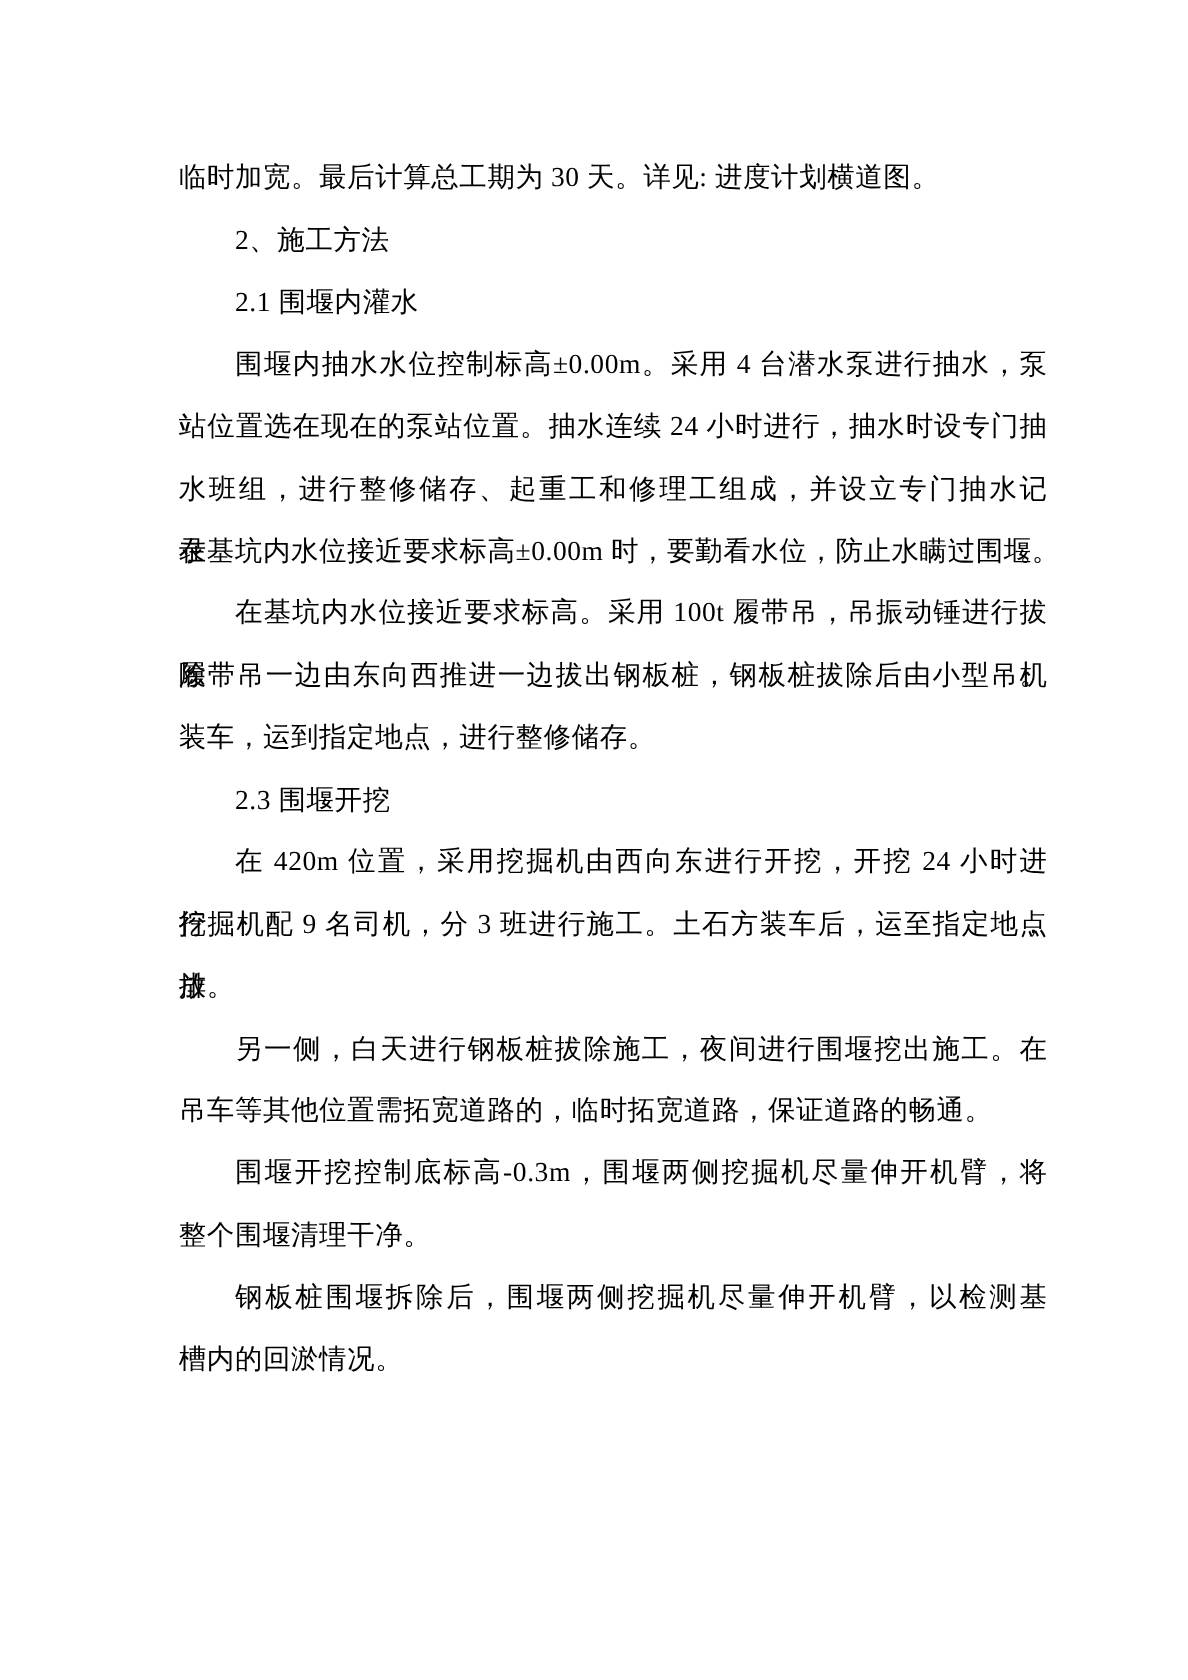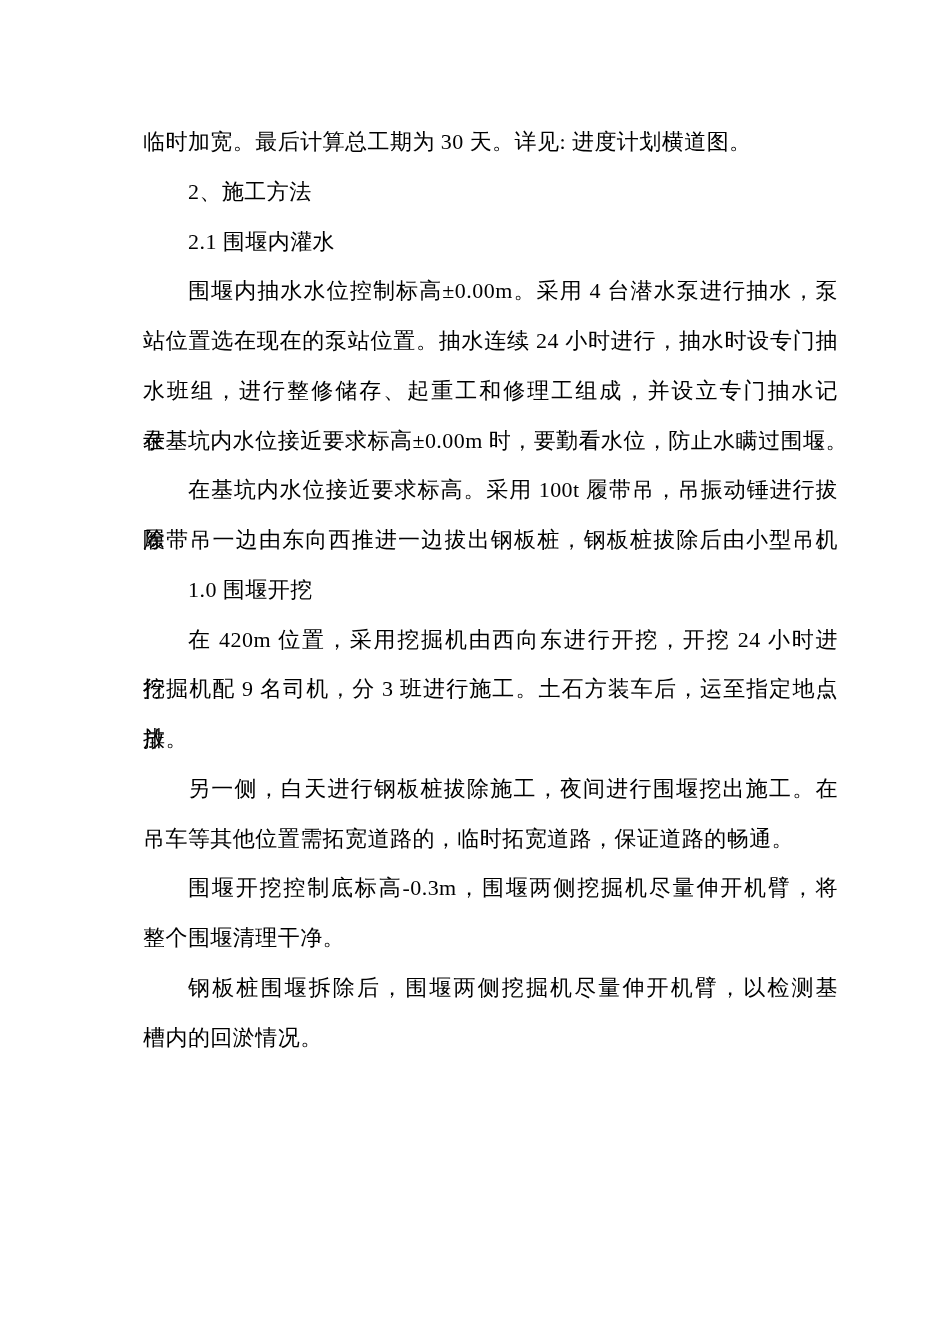--- a/index.html
+++ b/index.html
@@ -51,21 +51,22 @@
   <div class="doc" id="doc-body">
       <div class="line">临时加宽。最后计算总工期为 30 天。详见: 进度计划横道图。</div>
       <div class="line indent">2、施工方法</div>
       <div class="line indent">2.1 围堰内灌水</div>
       <div class="line indent justify">围堰内抽水水位控制标高±0.00m。采用 4 台潜水泵进行抽水，泵</div>
       <div class="line justify">站位置选在现在的泵站位置。抽水连续 24 小时进行，抽水时设专门抽</div>
       <div class="line justify">水班组，进行整修储存、起重工和修理工组成，并设立专门抽水记录。</div>
       <div class="line">在基坑内水位接近要求标高±0.00m 时，要勤看水位，防止水瞒过围堰。</div>
       <div class="line indent justify">在基坑内水位接近要求标高。采用 100t 履带吊，吊振动锤进行拔除。</div>
       <div class="line justify">履带吊一边由东向西推进一边拔出钢板桩，钢板桩拔除后由小型吊机</div>
-      <div class="line indent">1.0 围堰开挖</div>
+      <div class="line">装车，运到指定地点，进行整修储存。</div>
+      <div class="line indent">2.3 围堰开挖</div>
       <div class="line indent justify">在 420m 位置，采用挖掘机由西向东进行开挖，开挖 24 小时进行，</div>
       <div class="line justify">挖掘机配 9 名司机，分 3 班进行施工。土石方装车后，运至指定地点排</div>
       <div class="line">放。</div>
       <div class="line indent justify">另一侧，白天进行钢板桩拔除施工，夜间进行围堰挖出施工。在</div>
       <div class="line">吊车等其他位置需拓宽道路的，临时拓宽道路，保证道路的畅通。</div>
       <div class="line indent justify">围堰开挖控制底标高-0.3m，围堰两侧挖掘机尽量伸开机臂，将</div>
       <div class="line">整个围堰清理干净。</div>
       <div class="line indent justify">钢板桩围堰拆除后，围堰两侧挖掘机尽量伸开机臂，以检测基</div>
       <div class="line">槽内的回淤情况。</div>
     </div>

